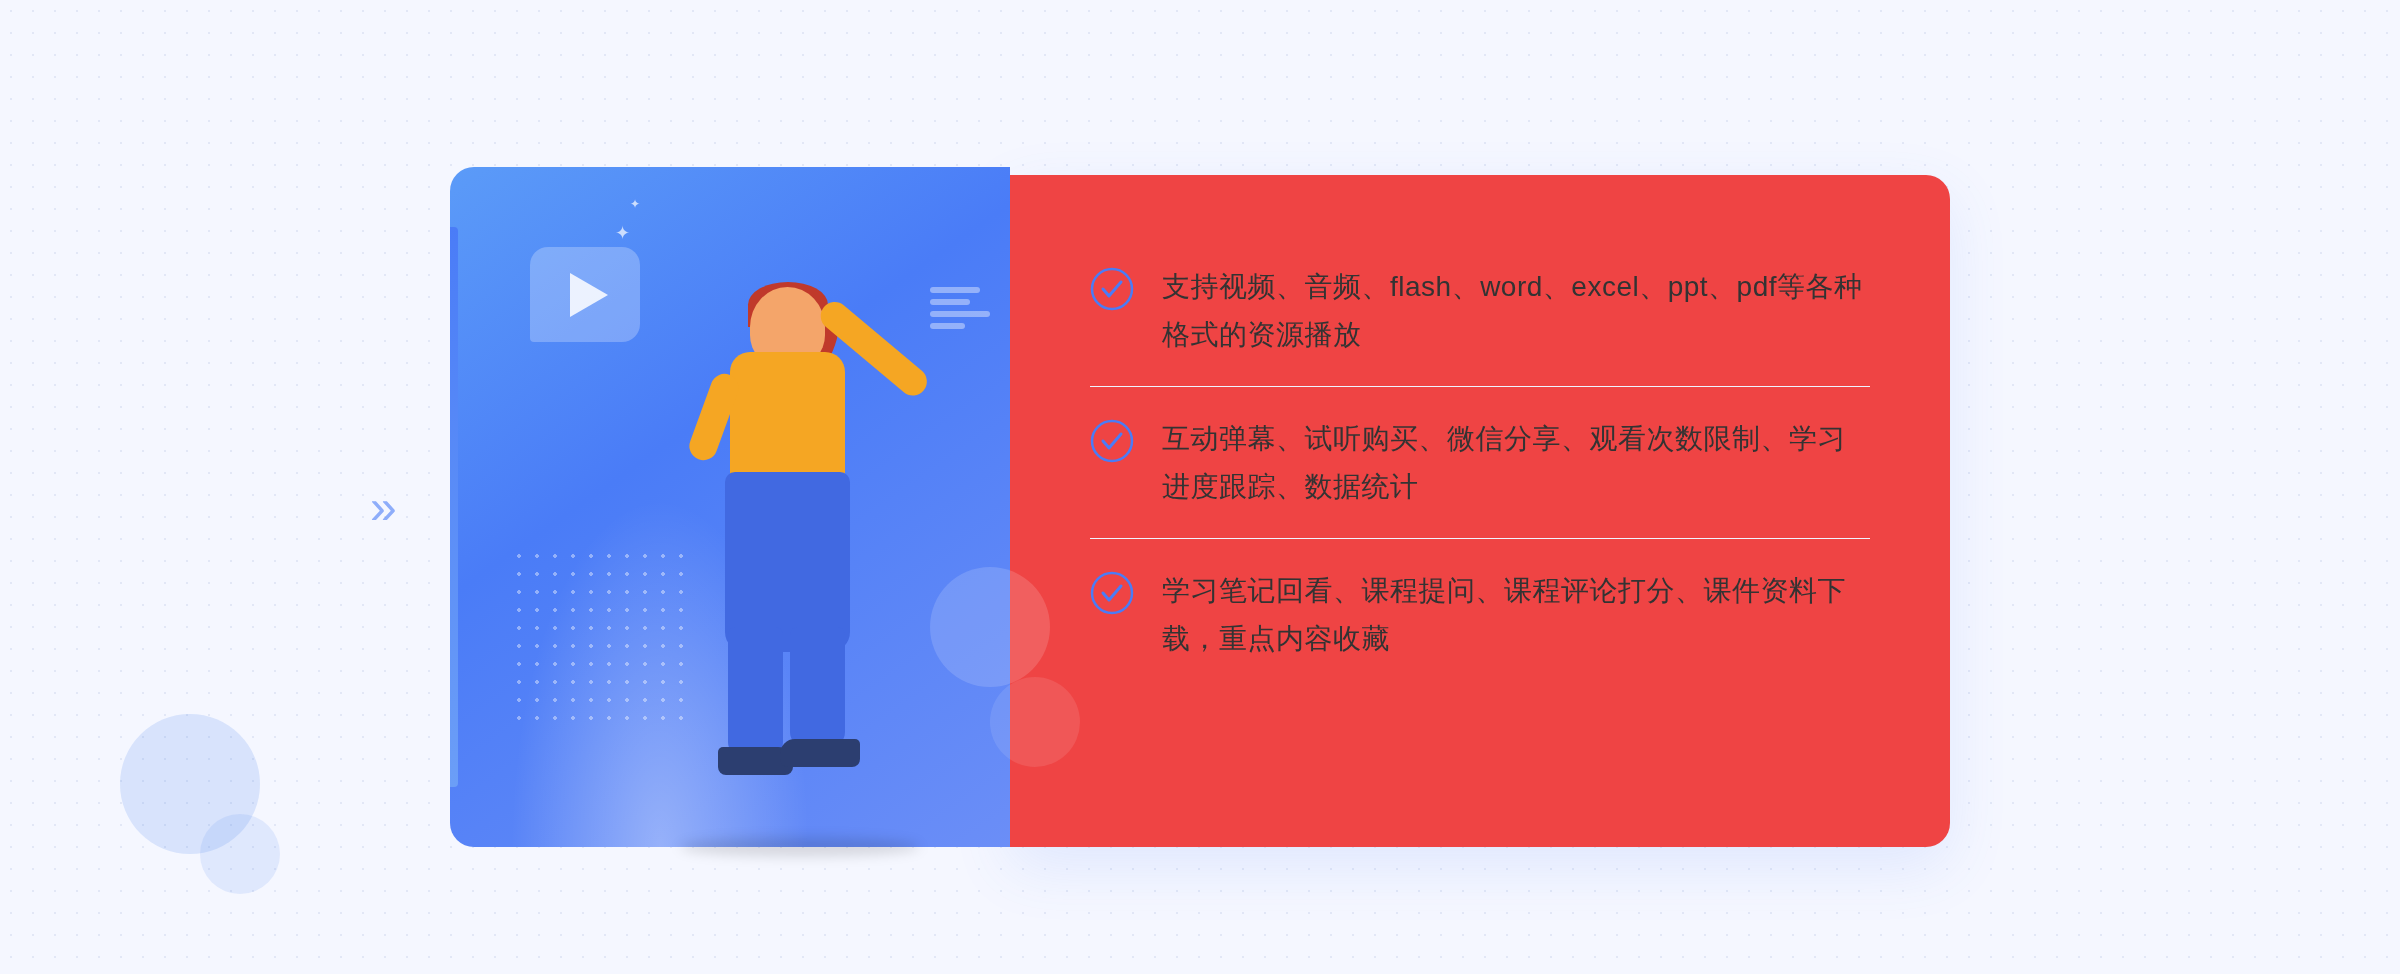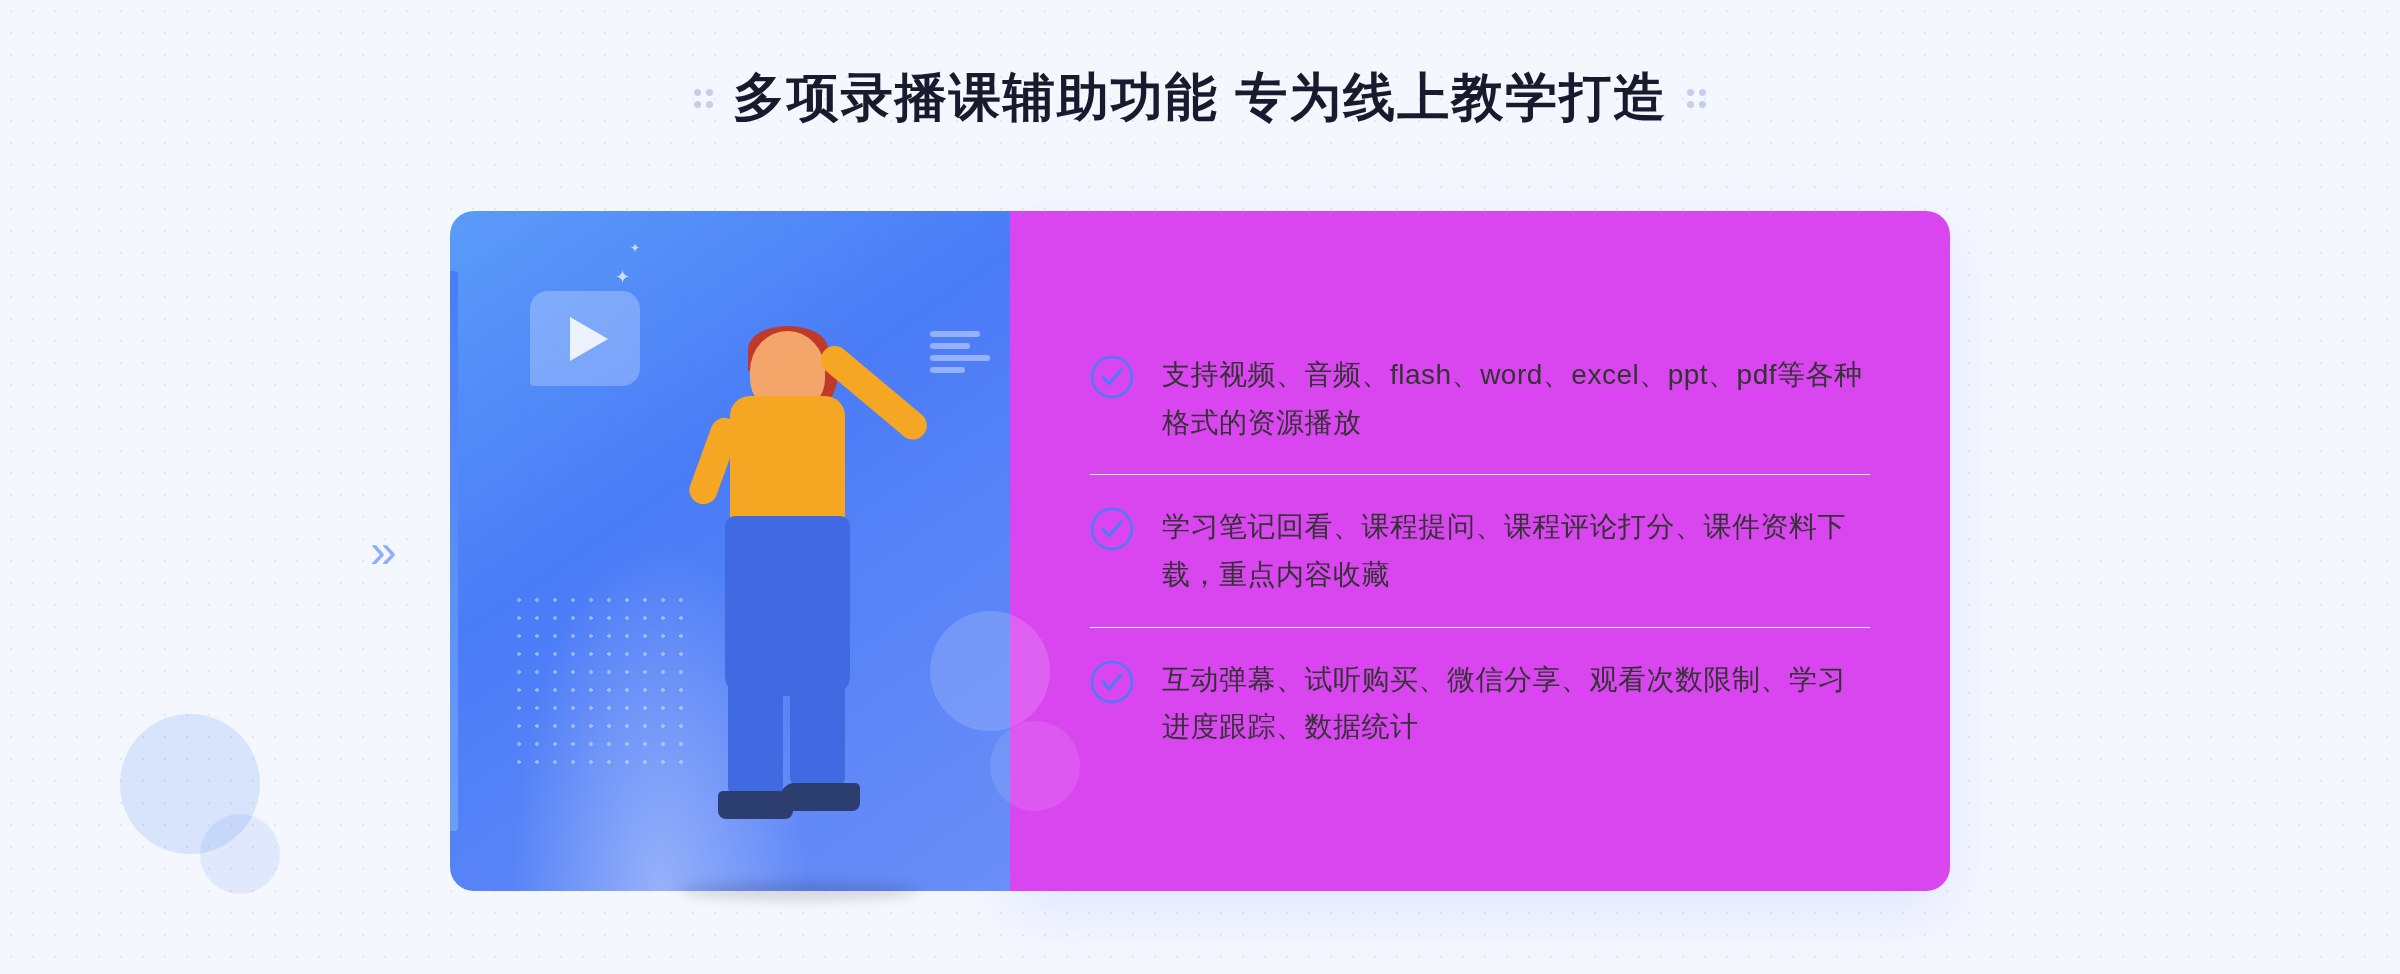--- a/index.html
+++ b/index.html
@@ -355,27 +355,28 @@
       transform: translateY(-50%);
       color: #4a7cf7;
       font-size: 48px;
       line-height: 1;
       opacity: 0.6;
     }
 
     
     .features-panel {
       flex: 1;
-      background: #d946ef;
+      background: #ef4444;
       border-radius: 0 24px 24px 0;
       padding: 60px 80px 60px 80px;
       display: flex;
       flex-direction: column;
-      justify-content: center;
+      justify-content: flex-start;
       box-shadow: 0 20px 60px rgba(74, 124, 247, 0.12);
+      margin-top: 8px;
     }
 
     .feature-item {
       display: flex;
       align-items: flex-start;
       gap: 28px;
       padding: 28px 0;
       border-bottom: 1px solid #f0f3ff;
     }
 
@@ -454,31 +455,20 @@
   </style>
 </head>
 <body>
 
 <div class="page-wrapper">
 
   <div class="page-deco-circle-1"></div>
   <div class="page-deco-circle-2"></div>
 
   <div class="header-section">
-    <div class="header-title-row">
-      <div class="dots-deco">
-        <span></span>
-        <span></span>
-      </div>
-      <h1 class="main-title">多项录播课辅助功能 专为线上教学打造</h1>
-      <div class="dots-deco">
-        <span></span>
-        <span></span>
-      </div>
-    </div>
   </div>
 
   <div class="content-area">
 
     <div class="left-chevrons">»</div>
 
     <div class="illustration-panel">
 
       <div class="play-bubble">
         <div class="play-triangle"></div>
@@ -535,26 +525,26 @@
     <circle cx="22" cy="22" r="20" stroke="#4a7cf7" stroke-width="2.5" fill="none"></circle>
     <polyline points="13,22 19,29 31,15" stroke="#4a7cf7" stroke-width="3" stroke-linecap="round" stroke-linejoin="round" fill="none"></polyline>
   </svg></div>
             <div class="feature-text">支持视频、音频、flash、word、excel、ppt、pdf等各种格式的资源播放</div>
           </div>
           <div class="feature-item">
             <div class="check-icon"><svg viewBox="0 0 44 44" fill="none" xmlns="http://www.w3.org/2000/svg">
     <circle cx="22" cy="22" r="20" stroke="#4a7cf7" stroke-width="2.5" fill="none"></circle>
     <polyline points="13,22 19,29 31,15" stroke="#4a7cf7" stroke-width="3" stroke-linecap="round" stroke-linejoin="round" fill="none"></polyline>
   </svg></div>
-            <div class="feature-text">学习笔记回看、课程提问、课程评论打分、课件资料下载，重点内容收藏</div>
+            <div class="feature-text">互动弹幕、试听购买、微信分享、观看次数限制、学习进度跟踪、数据统计</div>
           </div>
           <div class="feature-item">
             <div class="check-icon"><svg viewBox="0 0 44 44" fill="none" xmlns="http://www.w3.org/2000/svg">
     <circle cx="22" cy="22" r="20" stroke="#4a7cf7" stroke-width="2.5" fill="none"></circle>
     <polyline points="13,22 19,29 31,15" stroke="#4a7cf7" stroke-width="3" stroke-linecap="round" stroke-linejoin="round" fill="none"></polyline>
   </svg></div>
-            <div class="feature-text">互动弹幕、试听购买、微信分享、观看次数限制、学习进度跟踪、数据统计</div>
+            <div class="feature-text">学习笔记回看、课程提问、课程评论打分、课件资料下载，重点内容收藏</div>
           </div>
         </div>
     </div>
 
   </div>
 </div>
 
 </body></html>

